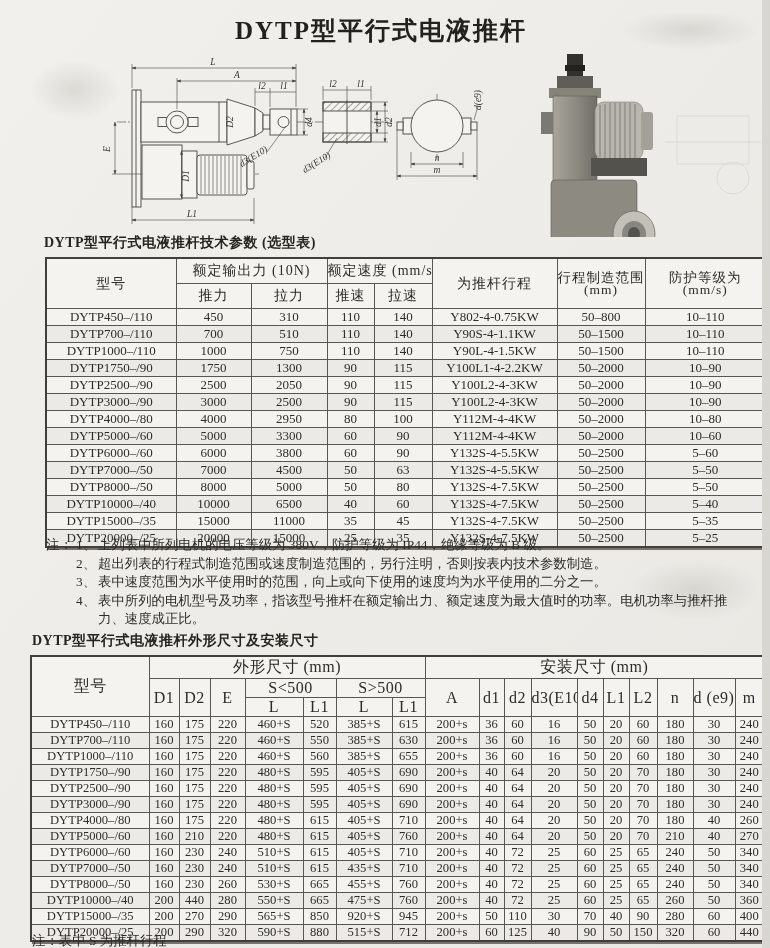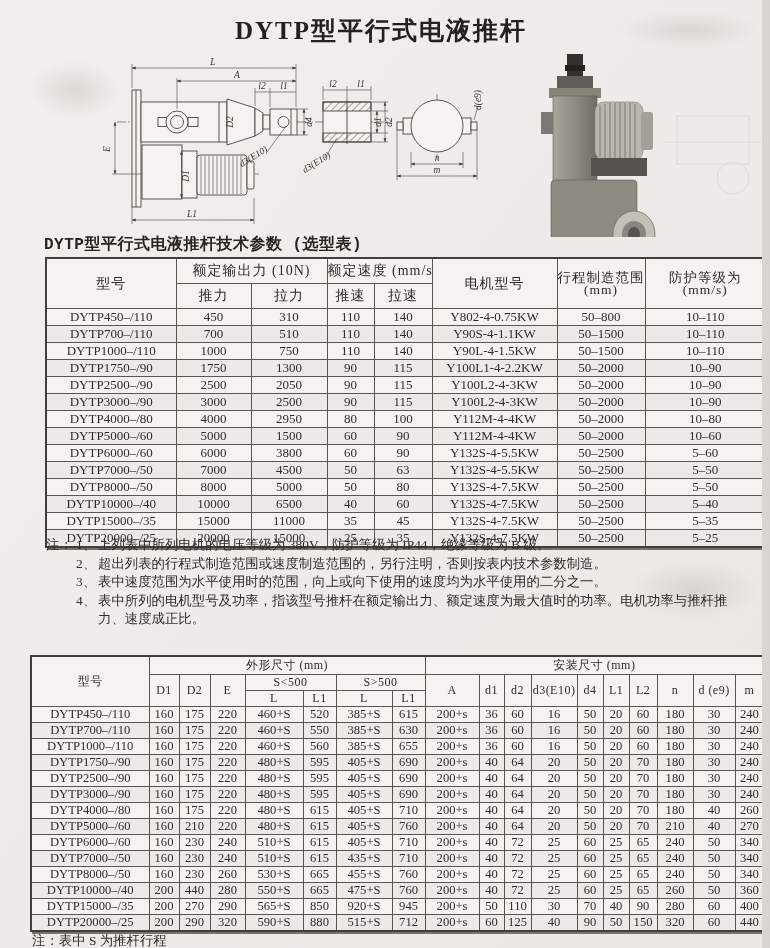--- a/index.html
+++ b/index.html
@@ -9,37 +9,37 @@
     background:linear-gradient(128deg,#f1f0ec 0%,#edecE8 45%,#e9e8e3 100%);
     font-family:"Liberation Serif","DejaVu Serif",serif;
     color:#2d2c28;
   }
   .bleed{position:absolute;border-radius:50%;background:radial-gradient(closest-side,rgba(120,118,110,.18),rgba(120,118,110,0));pointer-events:none;}
   .page-title{
     position:absolute; top:14px; left:0; width:100%; text-align:center;
     font-size:25px; font-weight:700; letter-spacing:2px; color:#22211e;
   }
   .diagram-svg{position:absolute; left:85px; top:52px;}
-  .sec-title{position:absolute; font-size:16px; font-weight:700; letter-spacing:.5px; color:#26251f;font-family:Liberation Mono, monospace;}
+  .sec-title{position:absolute; font-size:14px; font-weight:700; letter-spacing:.5px; color:#26251f;}
   #sec1-title{left:44px; top:234px;}
   #sec2-title{left:32px; top:632px;}
 
   table{border-collapse:collapse; table-layout:fixed; background:#f4f3ef;
         border:2px solid #403f3a; box-shadow:2px 2px 0 #75736c;}
   th,td{border:1px solid #57564f; text-align:center; padding:0; overflow:hidden; white-space:nowrap;}
   th{font-weight:normal;}
   tbody tr:nth-child(even) td{background:rgba(90,88,80,.05);}
 
   #spec-table{position:absolute; left:45px; top:257px; width:720px;}
   #spec-table th{height:24px; font-size:14px; letter-spacing:1px;}
   #spec-table td{height:14px; font-size:13px;}
   #spec-table .two-line{line-height:12px; height:12px; display:block; font-size:13.5px;}
 
   #dim-table{position:absolute; left:30px; top:655px; width:733px;}
-  #dim-table th{height:15px; font-size:12px; letter-spacing:.5px;}
+  #dim-table th{height:15px; font-size:16px; letter-spacing:.5px;}
   #dim-table td{height:14px; font-size:12.6px;}
 
   .notes{position:absolute; left:46px; top:536px; width:705px; font-size:13.4px; line-height:18.5px;}
   .note-row{display:flex;}
   .note-prefix{flex:0 0 30px;}
   .note-no{flex:0 0 22px;}
   .note-text{flex:1 1 auto; white-space:normal;}
   .footnote{position:absolute; left:32px; top:932px; font-size:13.4px;}
   .footnote-row{display:flex;}
 </style>
@@ -244,21 +244,21 @@
       <col style="width:58px">
         <col style="width:125px">
         <col style="width:88px">
         <col style="width:121px">
     </colgroup>
     <thead>
       <tr>
         <th rowspan="2">型号</th>
         <th colspan="2">额定输出力 (10N)</th>
         <th colspan="2">额定速度 (mm/s)</th>
-        <th rowspan="2">电机型号</th>
+        <th rowspan="2">为推杆行程</th>
         <th rowspan="2">
           <span class="two-line">行程制造范围</span>
           <span class="two-line">(mm)</span>
         </th>
         <th rowspan="2">
           <span class="two-line">防护等级为</span>
           <span class="two-line">(mm/s)</span>
         </th>
       </tr>
       <tr>
@@ -335,21 +335,21 @@
           <td>2950</td>
           <td>80</td>
           <td>100</td>
           <td>Y112M-4-4KW</td>
           <td>50–2000</td>
           <td>10–80</td>
         </tr>
         <tr>
           <td>DYTP5000–/60</td>
           <td>5000</td>
-          <td>1500</td>
+          <td>3300</td>
           <td>60</td>
           <td>90</td>
           <td>Y112M-4-4KW</td>
           <td>50–2000</td>
           <td>10–60</td>
         </tr>
         <tr>
           <td>DYTP6000–/60</td>
           <td>6000</td>
           <td>3800</td>
@@ -428,20 +428,21 @@
       <span class="note-no">3、</span>
       <span class="note-text">表中速度范围为水平使用时的范围，向上或向下使用的速度均为水平使用的二分之一。</span>
     </div>
     <div class="note-row">
       <span class="note-prefix"></span>
       <span class="note-no">4、</span>
       <span class="note-text">表中所列的电机型号及功率，指该型号推杆在额定输出力、额定速度为最大值时的功率。电机功率与推杆推力、速度成正比。</span>
     </div>
   </div>
 
+  <div class="sec-title" id="sec2-title">DYTP型平行式电液推杆外形尺寸及安装尺寸</div>
 
   <table id="dim-table">
     <colgroup>
       <col style="width:118px">
         <col style="width:30px">
         <col style="width:31px">
         <col style="width:35px">
       <col style="width:58px">
         <col style="width:33px">
         <col style="width:56px">

